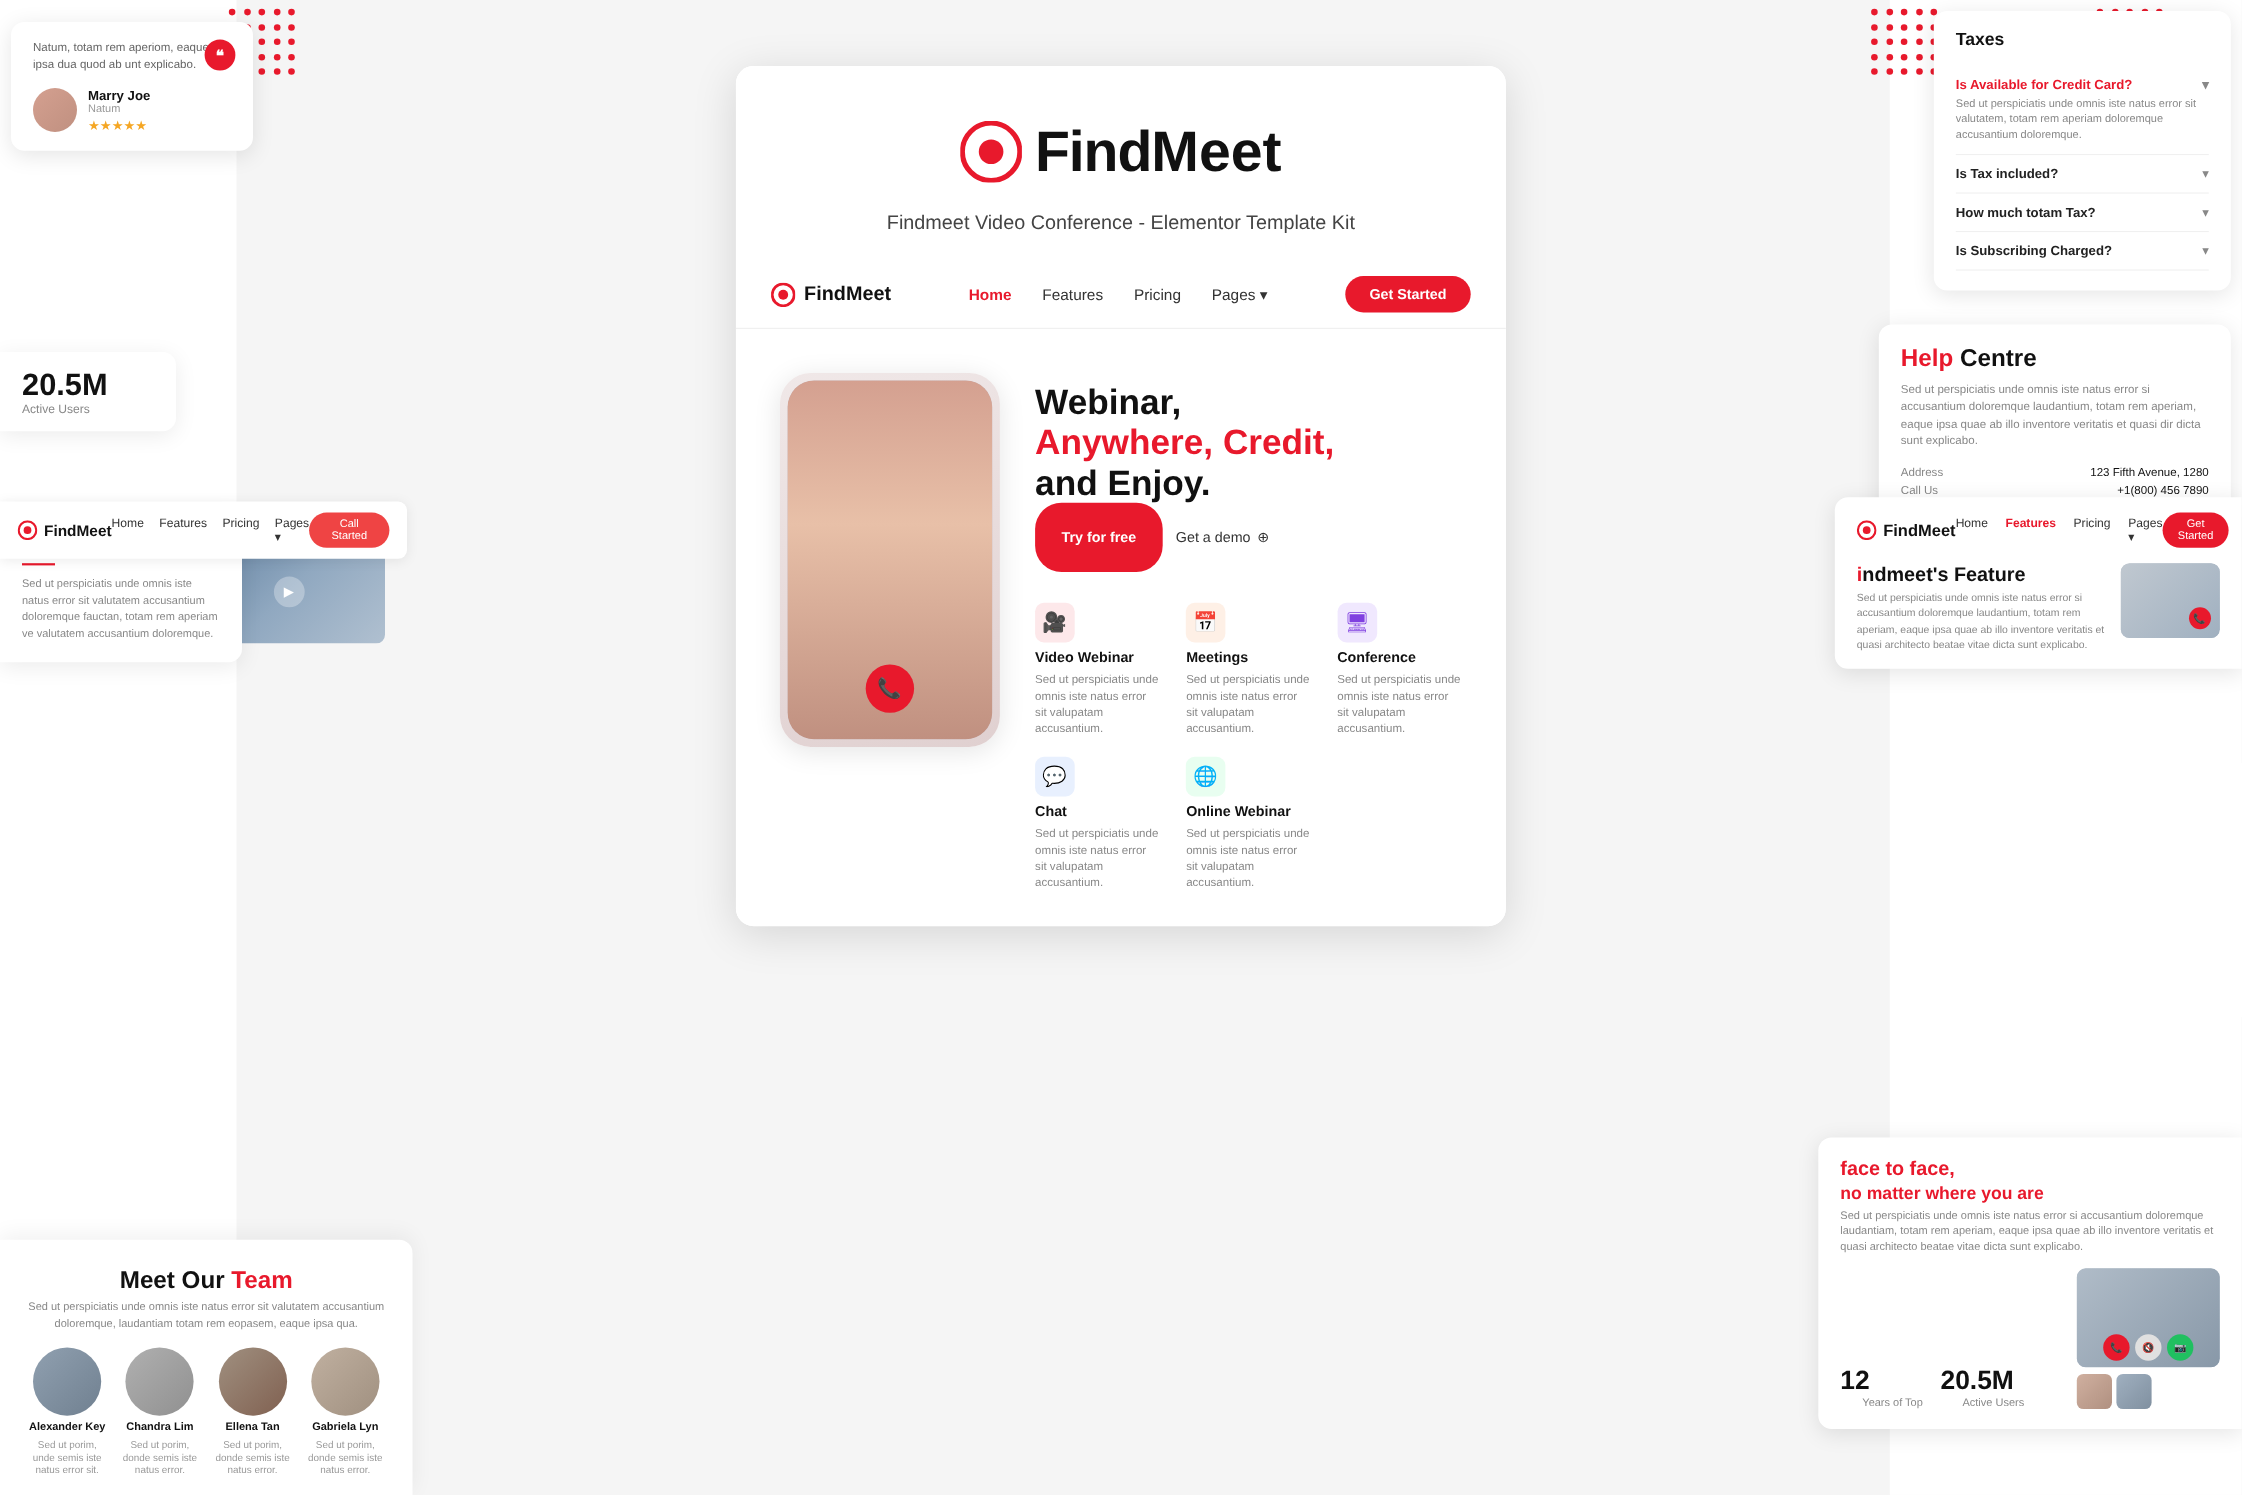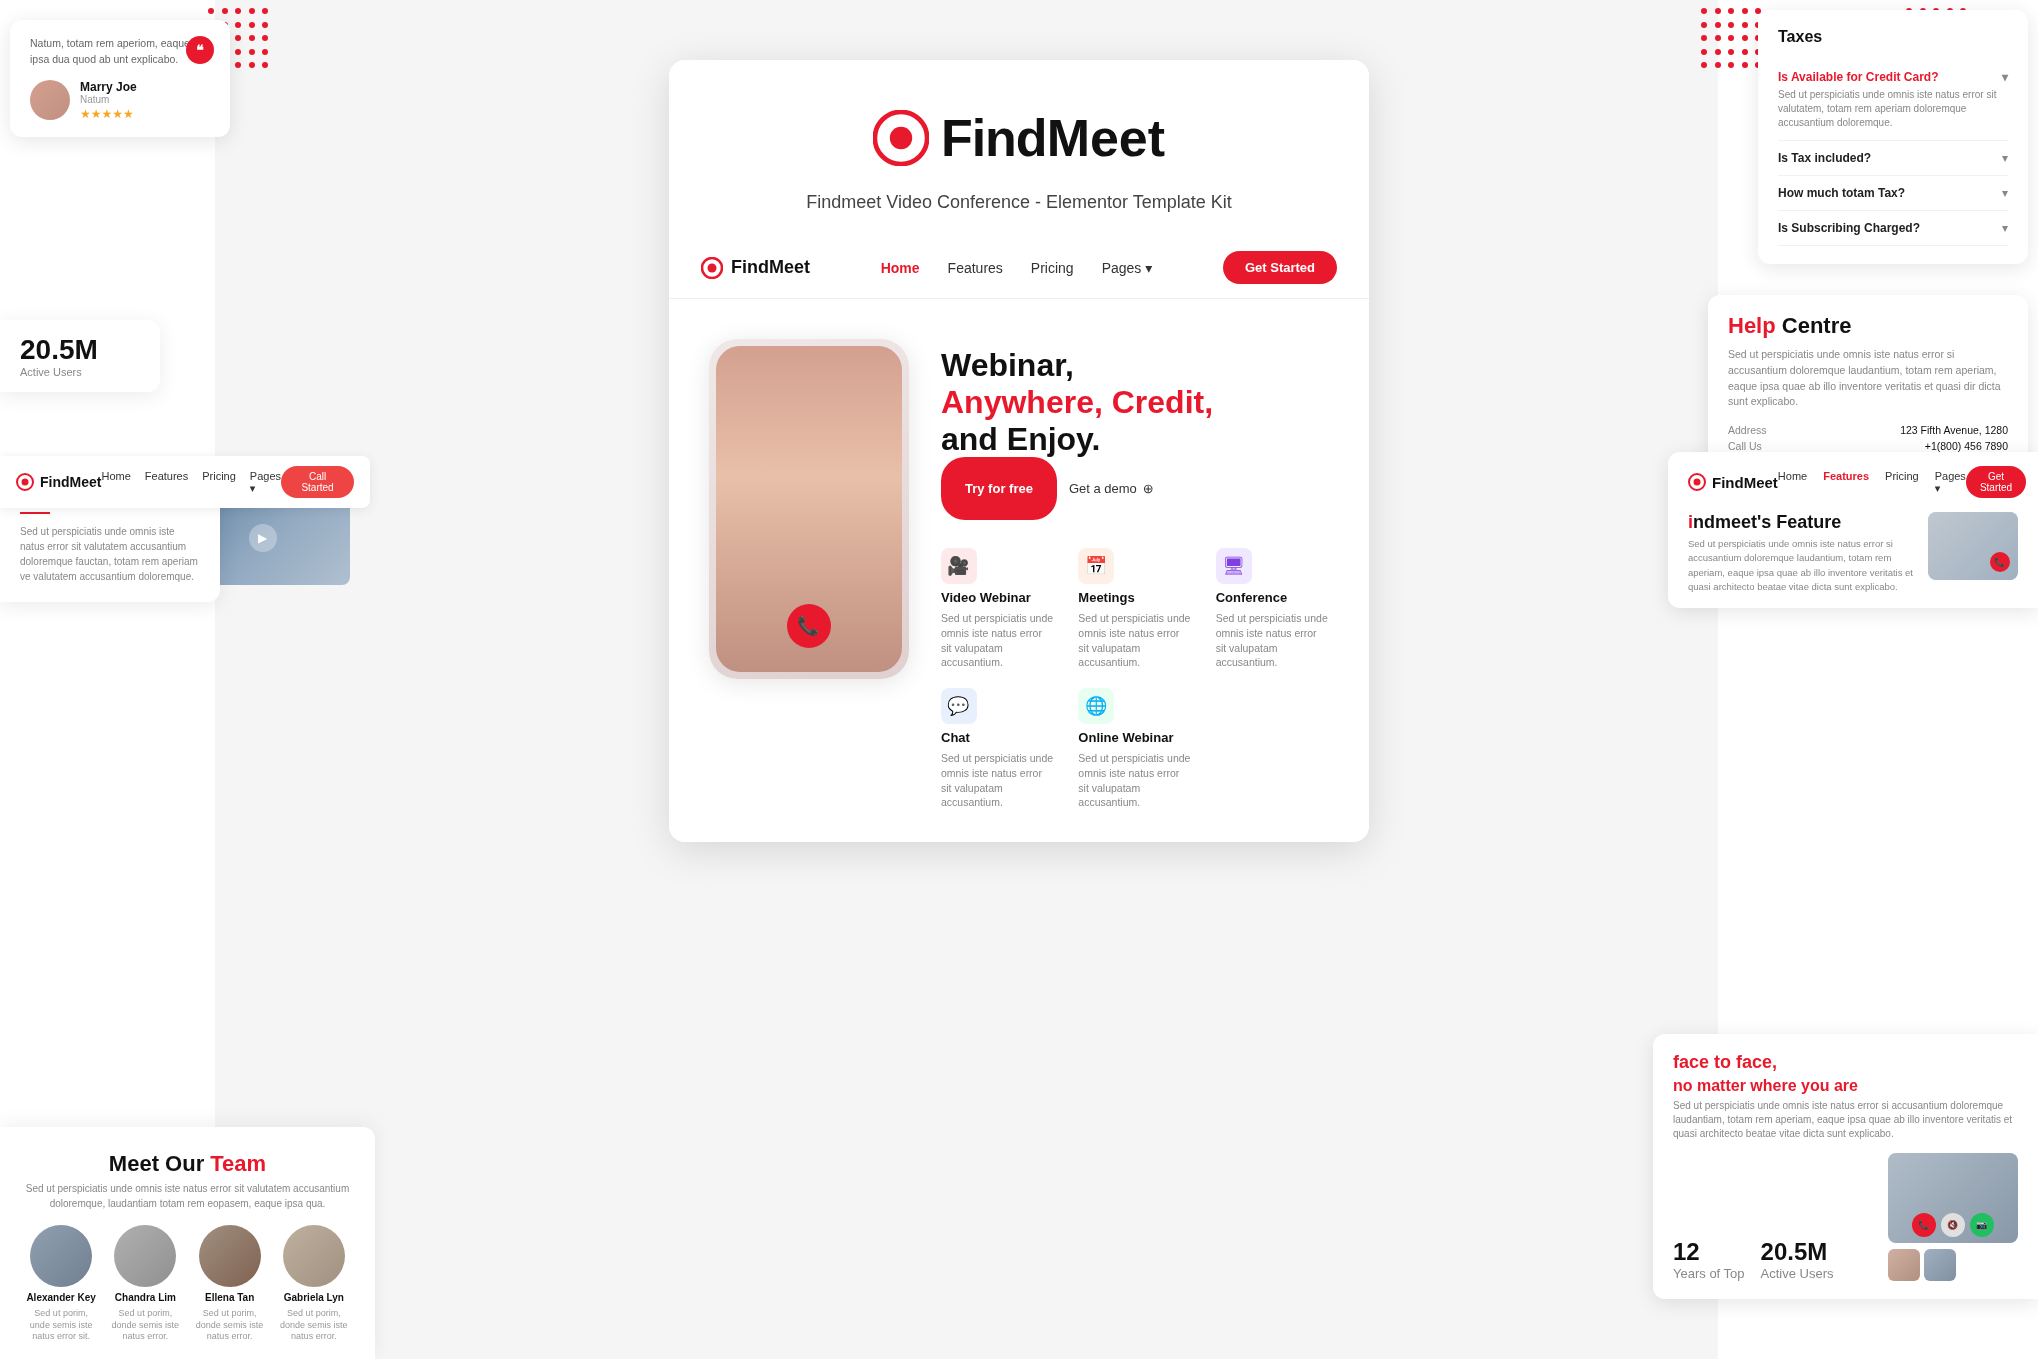--- a/index.html
+++ b/index.html
@@ -639,22 +639,23 @@
       display: flex;
       gap: 16px;
       margin-top: 8px;
     }
     .face-stat-num {
       font-size: 24px;
       font-weight: 900;
       color: #111;
     }
     .face-stat-label {
-      font-size: 13px;
+      font-size: 10px;
       color: #888;
+      margin-left: 20px;
     }
     .face-thumb {
       width: 120px;
       min-width: 120px;
       height: 90px;
       background: linear-gradient(135deg, #c0c8d0 0%, #a8b8c8 100%);
       border-radius: 8px;
       overflow: hidden;
     }
     .fvc-btn {

